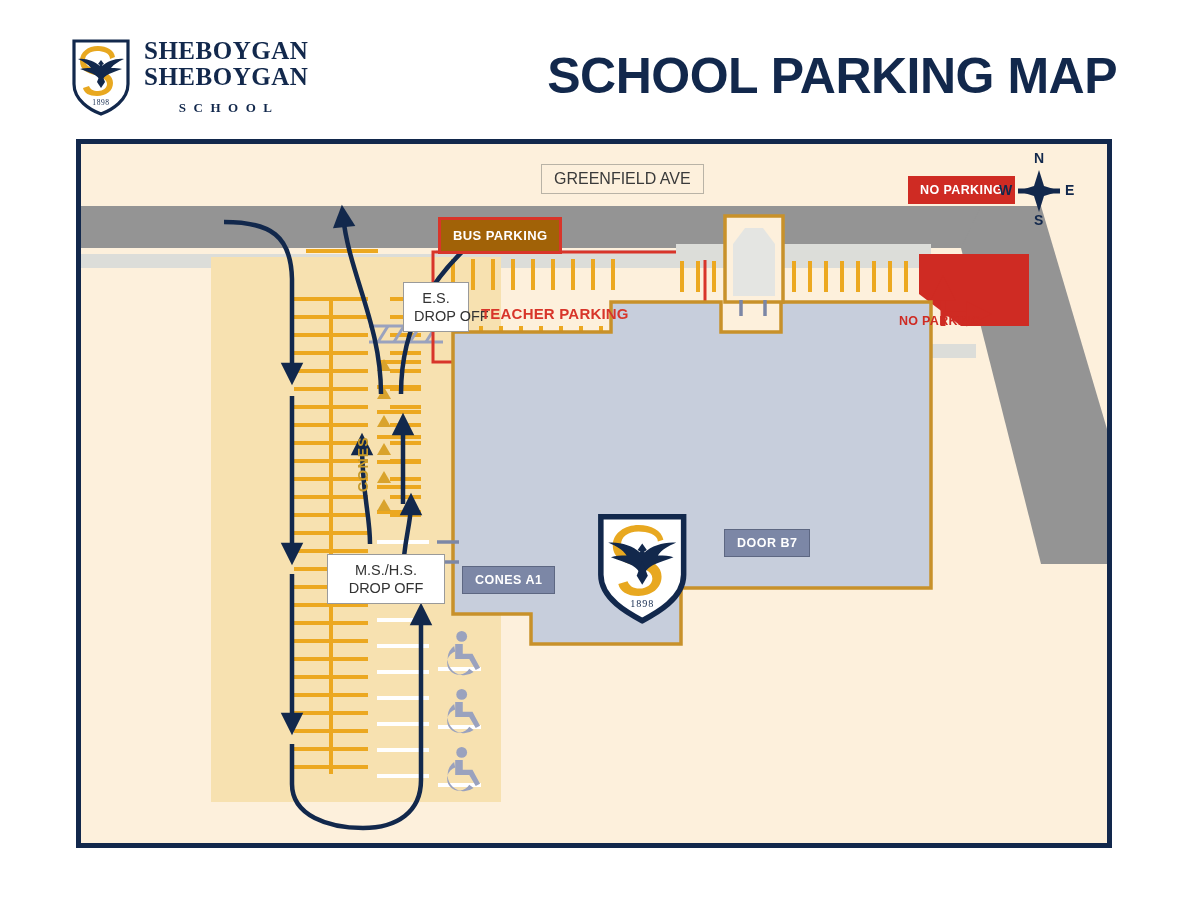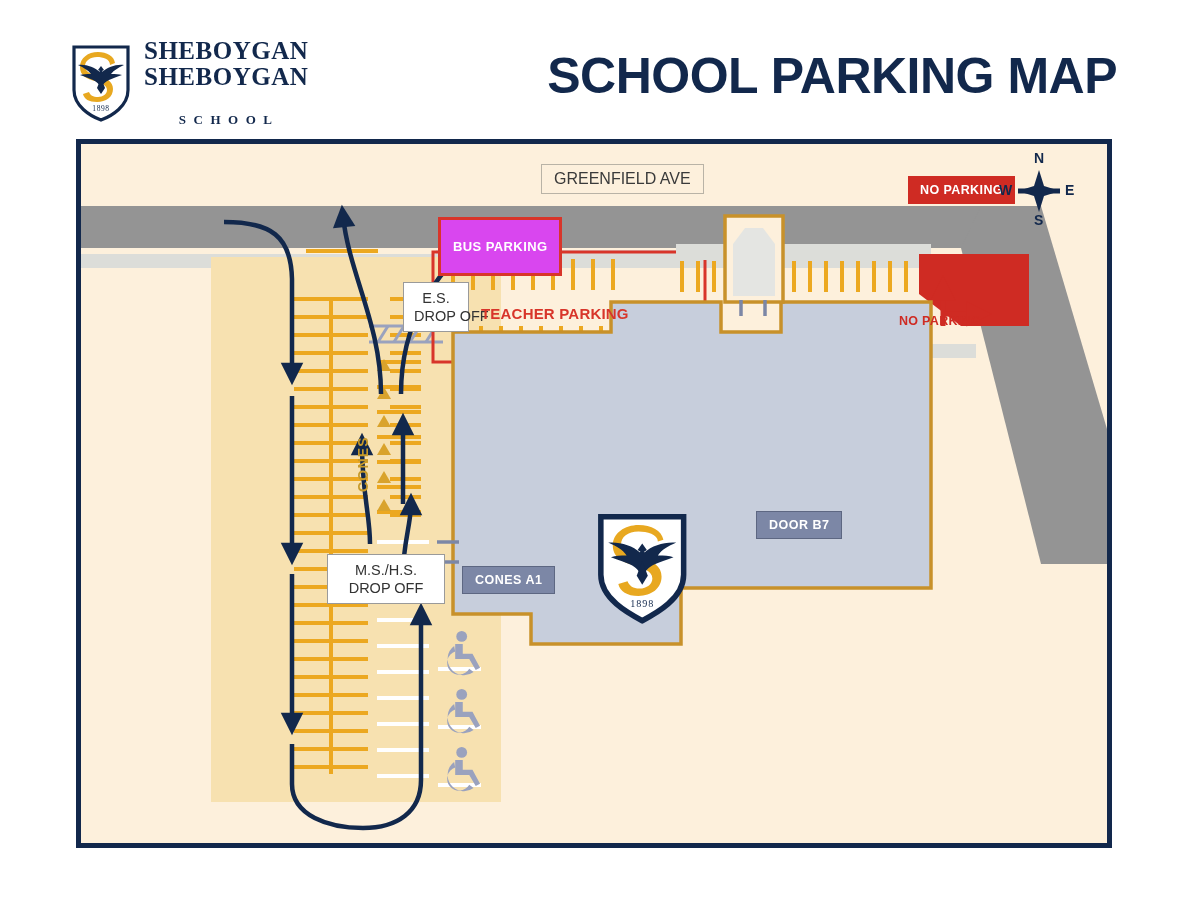--- a/index.html
+++ b/index.html
@@ -13,21 +13,21 @@
 
   #logo-block { position:absolute; left:72px; top:38px; display:flex; align-items:center; gap:14px; }
   #logo-shield { width:58px; height:78px; flex:0 0 auto; }
   #logo-words { display:flex; flex-direction:column; justify-content:center; }
   .logo-line1, .logo-line2 {
     font-family:"Liberation Serif", serif; font-weight:bold; color:#12284C;
     font-size:25px; letter-spacing:0.5px; line-height:1.03;
   }
   .logo-line3 {
     font-family:"Liberation Serif", serif; font-weight:bold; color:#12284C;
-    font-size:13px; letter-spacing:7.5px; margin-top:22px; text-align:center;
+    font-size:13px; letter-spacing:7.5px; margin-top:10px; text-align:center;
     padding-left:6px;
   }
 
   #map-title {
     position:absolute; right:68px; top:47px;
     font-size:50px; font-weight:bold; color:#12284C; letter-spacing:-0.5px;
     font-family:"Liberation Sans", sans-serif;
   }
 
   
@@ -50,22 +50,22 @@
   .white-box {
     background:#ffffff; border:1px solid #9a9a9a; color:#333;
     font-size:14.5px; line-height:1.25; text-align:center; padding:6px 10px;
     white-space:nowrap;
   }
   .red-chip {
     background:#CF2B23; color:#fff; font-size:12.5px; font-weight:bold;
     letter-spacing:0.4px; padding:7px 12px; white-space:nowrap;
   }
   .red-outline-chip {
-    background:#d946ef; color:#fff; font-size:13px; font-weight:bold;
-    letter-spacing:0.4px; padding:19px 12px; border:3px solid #D8352A;
+    background:#a16207; color:#fff; font-size:13px; font-weight:bold;
+    letter-spacing:0.4px; padding:8px 12px; border:3px solid #D8352A;
     white-space:nowrap;
   }
   .red-text {
     color:#D8352A; font-size:15px; font-weight:bold; letter-spacing:0.2px;
     white-space:nowrap;
   }
   .no-parking-text {
     color:#CF2B23; font-size:12.5px; font-weight:bold; letter-spacing:0.3px;
     white-space:nowrap;
   }
@@ -392,21 +392,21 @@
 
       <div class="map-label cones-label" style="left:274px; top:262px; height:86px;">CONES</div>
 
       <div class="map-label white-box" style="left:246px; top:410px; width:118px;">
         <div>M.S./H.S.</div>
         <div>DROP OFF</div>
       </div>
 
       <div class="map-label door-chip" style="left:381px; top:422px;">CONES A1</div>
 
-      <div class="map-label door-chip" style="left:643px; top:367px;margin-left:32px;">DOOR B7</div>
+      <div class="map-label door-chip" style="left:643px; top:385px;">DOOR B7</div>
 
       <div class="map-label compass-letter" style="left:953px; top:6px;">N</div>
       <div class="map-label compass-letter" style="left:953px; top:68px;">S</div>
       <div class="map-label compass-letter" style="left:984px; top:38px;">E</div>
       <div class="map-label compass-letter" style="left:918px; top:38px;">W</div>
 
     </div>
   </div>
 </div>
 

